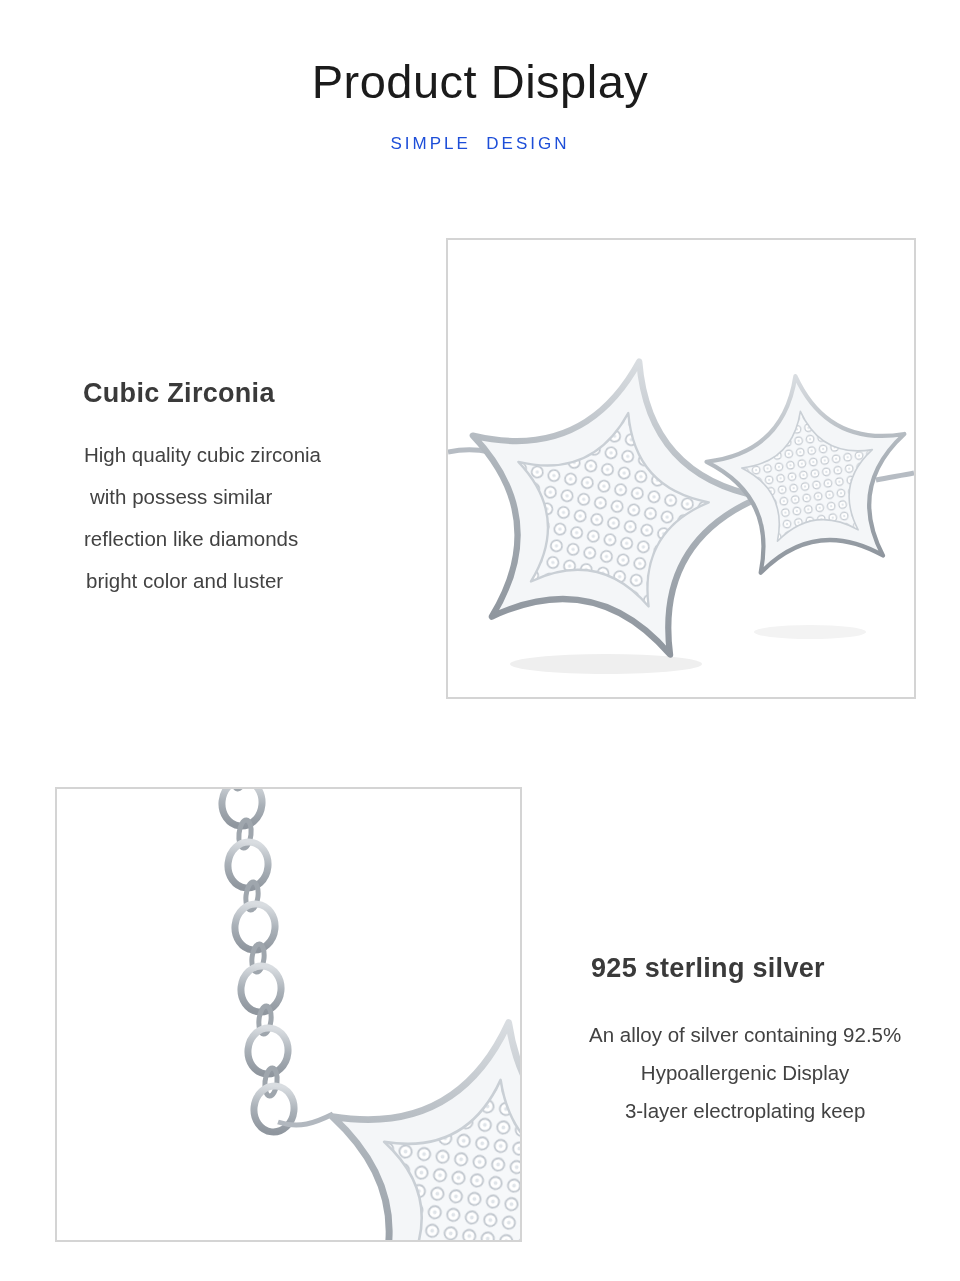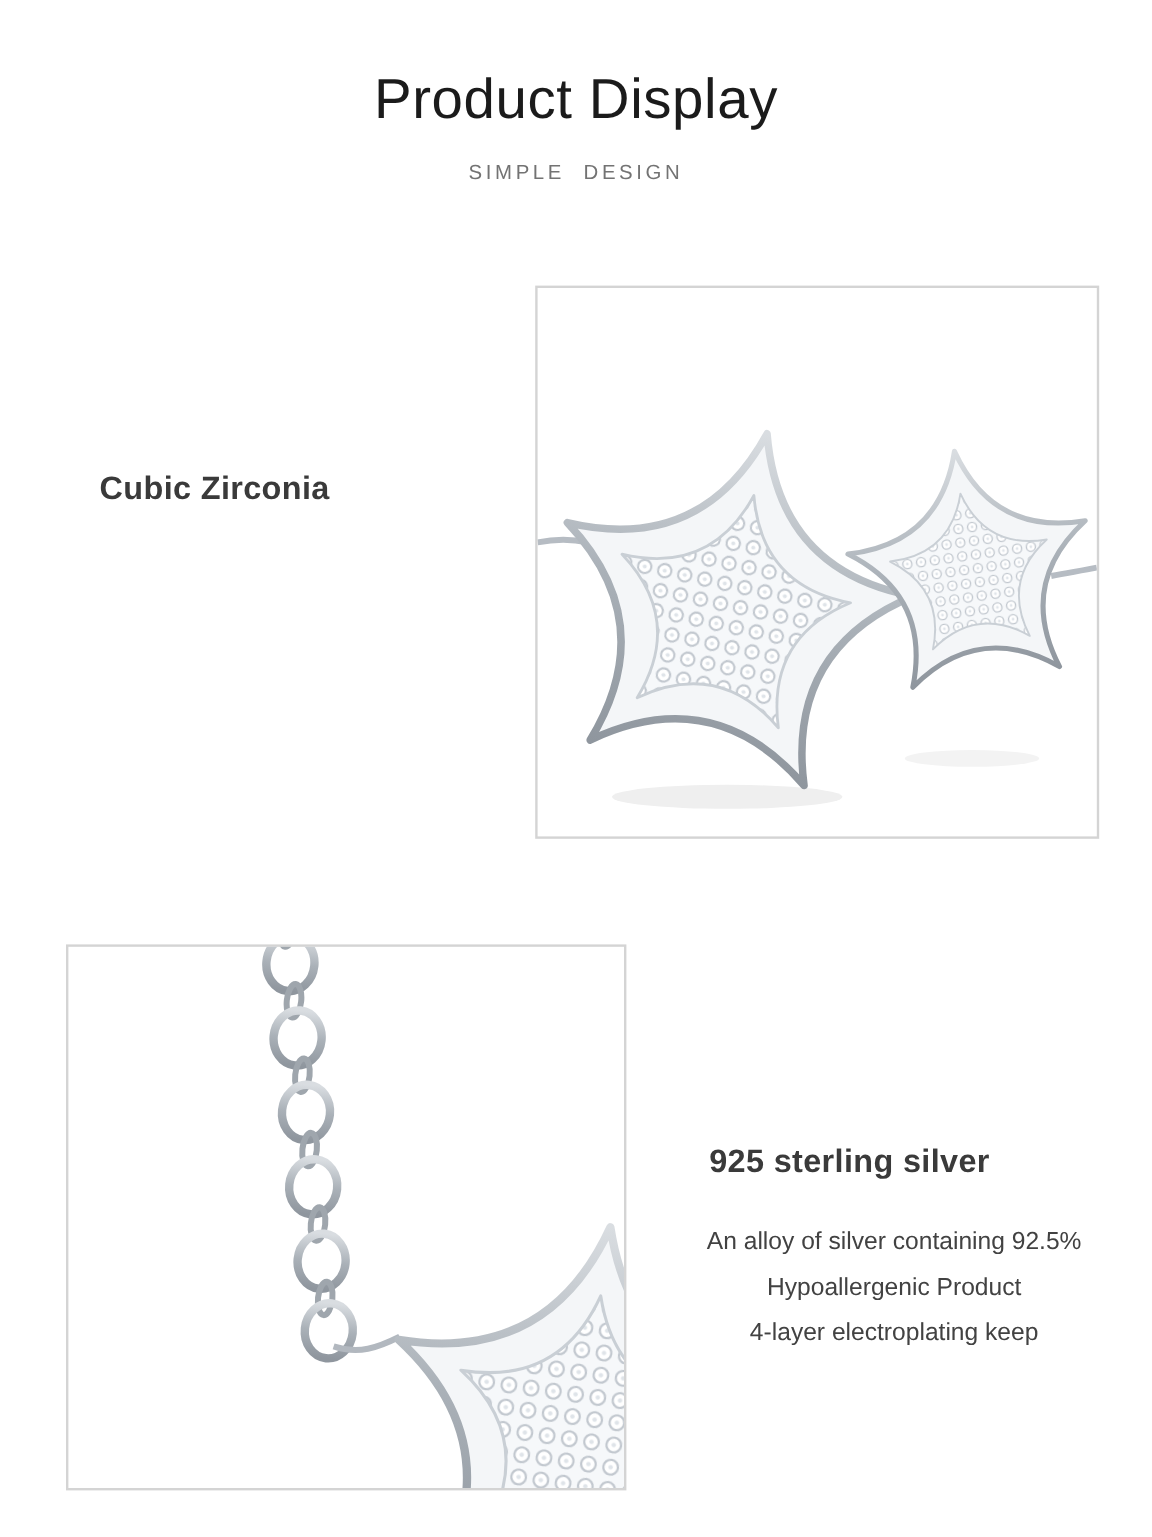--- a/index.html
+++ b/index.html
@@ -6,31 +6,31 @@
   .page{
     position:relative;width:960px;height:1281px;background:#ffffff;overflow:hidden;
     font-family:"Liberation Sans","DejaVu Sans",sans-serif;
   }
   .title{
     position:absolute;top:54px;left:0;width:960px;margin:0;
     text-align:center;font-size:47px;font-weight:500;color:#1b1b1b;letter-spacing:0.5px;
   }
   .subtitle{
     position:absolute;top:134px;left:0;width:960px;
-    text-align:center;font-size:17px;color:#737373;
+    text-align:center;font-size:17px;color:#1d4ed8;
     letter-spacing:3px;white-space:pre;
   }
   .photo-frame{
     position:absolute;margin:0;background:#ffffff;border:2px solid #d4d4d4;box-sizing:border-box;
   }
   .frame-top{left:446px;top:238px;width:470px;height:461px;}
   .frame-bottom{left:55px;top:787px;width:467px;height:455px;}
   .photo-frame svg{display:block;width:100%;height:100%;}
   .block-heading{margin:0;font-size:27px;font-weight:700;color:#3a3a3a;letter-spacing:0.3px;}
-  .heading-cz{position:absolute;left:83px;top:392px;}
+  .heading-cz{position:absolute;left:83px;top:378px;}
   .heading-ss{position:absolute;left:591px;top:953px;}
   .body-lines{position:absolute;font-size:20.5px;color:#424242;}
   .lines-cz{left:84px;top:434px;line-height:42px;}
   .lines-ss{left:589px;top:1016px;line-height:38px;text-align:center;}
   .body-line{white-space:nowrap;}
   .lines-cz .body-line:nth-child(2){padding-left:6px;}
   .lines-cz .body-line:nth-child(4){padding-left:2px;}
   .defs-holder{position:absolute;width:0;height:0;overflow:hidden;}
 </style>
 </head>
@@ -65,20 +65,26 @@
       <ellipse cx="158" cy="424" rx="96" ry="10" fill="#efefef"></ellipse>
       <ellipse cx="362" cy="392" rx="56" ry="7" fill="#f3f3f3"></ellipse>
       <path d="M0 212 C30 206 52 212 88 230" fill="none" stroke="#b6bcc3" stroke-width="5"></path>
       <path d="M428 240 C444 237 456 235 466 233" fill="none" stroke="#b6bcc3" stroke-width="5"></path>
       <use href="#starfish" transform="translate(159 273) rotate(12) scale(1.55)"></use>
       <use href="#starfish" transform="translate(362 240) rotate(-8) scale(1.05)"></use>
     </svg>
   </figure>
 
   <h2 class="block-heading heading-cz">Cubic Zirconia</h2>
+  <div class="body-lines lines-cz">
+    <div class="body-line">High quality cubic zirconia</div>
+    <div class="body-line">with possess similar</div>
+    <div class="body-line">reflection like diamonds</div>
+    <div class="body-line">bright color and luster</div>
+  </div>
 
   <figure class="photo-frame frame-bottom">
     <svg viewBox="0 0 463 451">
       <g fill="none">
         <ellipse cx="182" cy="-14" rx="6" ry="14" stroke="#9fa6ad" stroke-width="5" transform="rotate(6 182 -14)"></ellipse>
         <ellipse cx="185" cy="14" rx="20" ry="23" stroke="url(#metal)" stroke-width="7" transform="rotate(6 185 14)"></ellipse>
         <ellipse cx="188" cy="45" rx="6" ry="14" stroke="#9fa6ad" stroke-width="5" transform="rotate(6 188 45)"></ellipse>
         <ellipse cx="191" cy="76" rx="20" ry="23" stroke="url(#metal)" stroke-width="7" transform="rotate(6 191 76)"></ellipse>
         <ellipse cx="195" cy="107" rx="6" ry="14" stroke="#9fa6ad" stroke-width="5" transform="rotate(6 195 107)"></ellipse>
         <ellipse cx="198" cy="138" rx="20" ry="23" stroke="url(#metal)" stroke-width="7" transform="rotate(6 198 138)"></ellipse>
@@ -90,17 +96,17 @@
         <ellipse cx="217" cy="320" rx="20" ry="23" stroke="url(#metal)" stroke-width="7" transform="rotate(6 217 320)"></ellipse>
       </g>
       <path d="M221 333 C242 340 258 334 276 325" fill="none" stroke="#b2b8bf" stroke-width="5"></path>
       <use href="#starfish" transform="translate(428 402) rotate(8) scale(1.7)"></use>
     </svg>
   </figure>
 
   <h2 class="block-heading heading-ss">925 sterling silver</h2>
   <div class="body-lines lines-ss">
     <div class="body-line">An alloy of silver containing 92.5%</div>
-    <div class="body-line">Hypoallergenic Product</div>
-    <div class="body-line">4-layer electroplating keep</div>
+    <div class="body-line">Hypoallergenic Display</div>
+    <div class="body-line">3-layer electroplating keep</div>
   </div>
 
 </div>
 
 </body></html>

